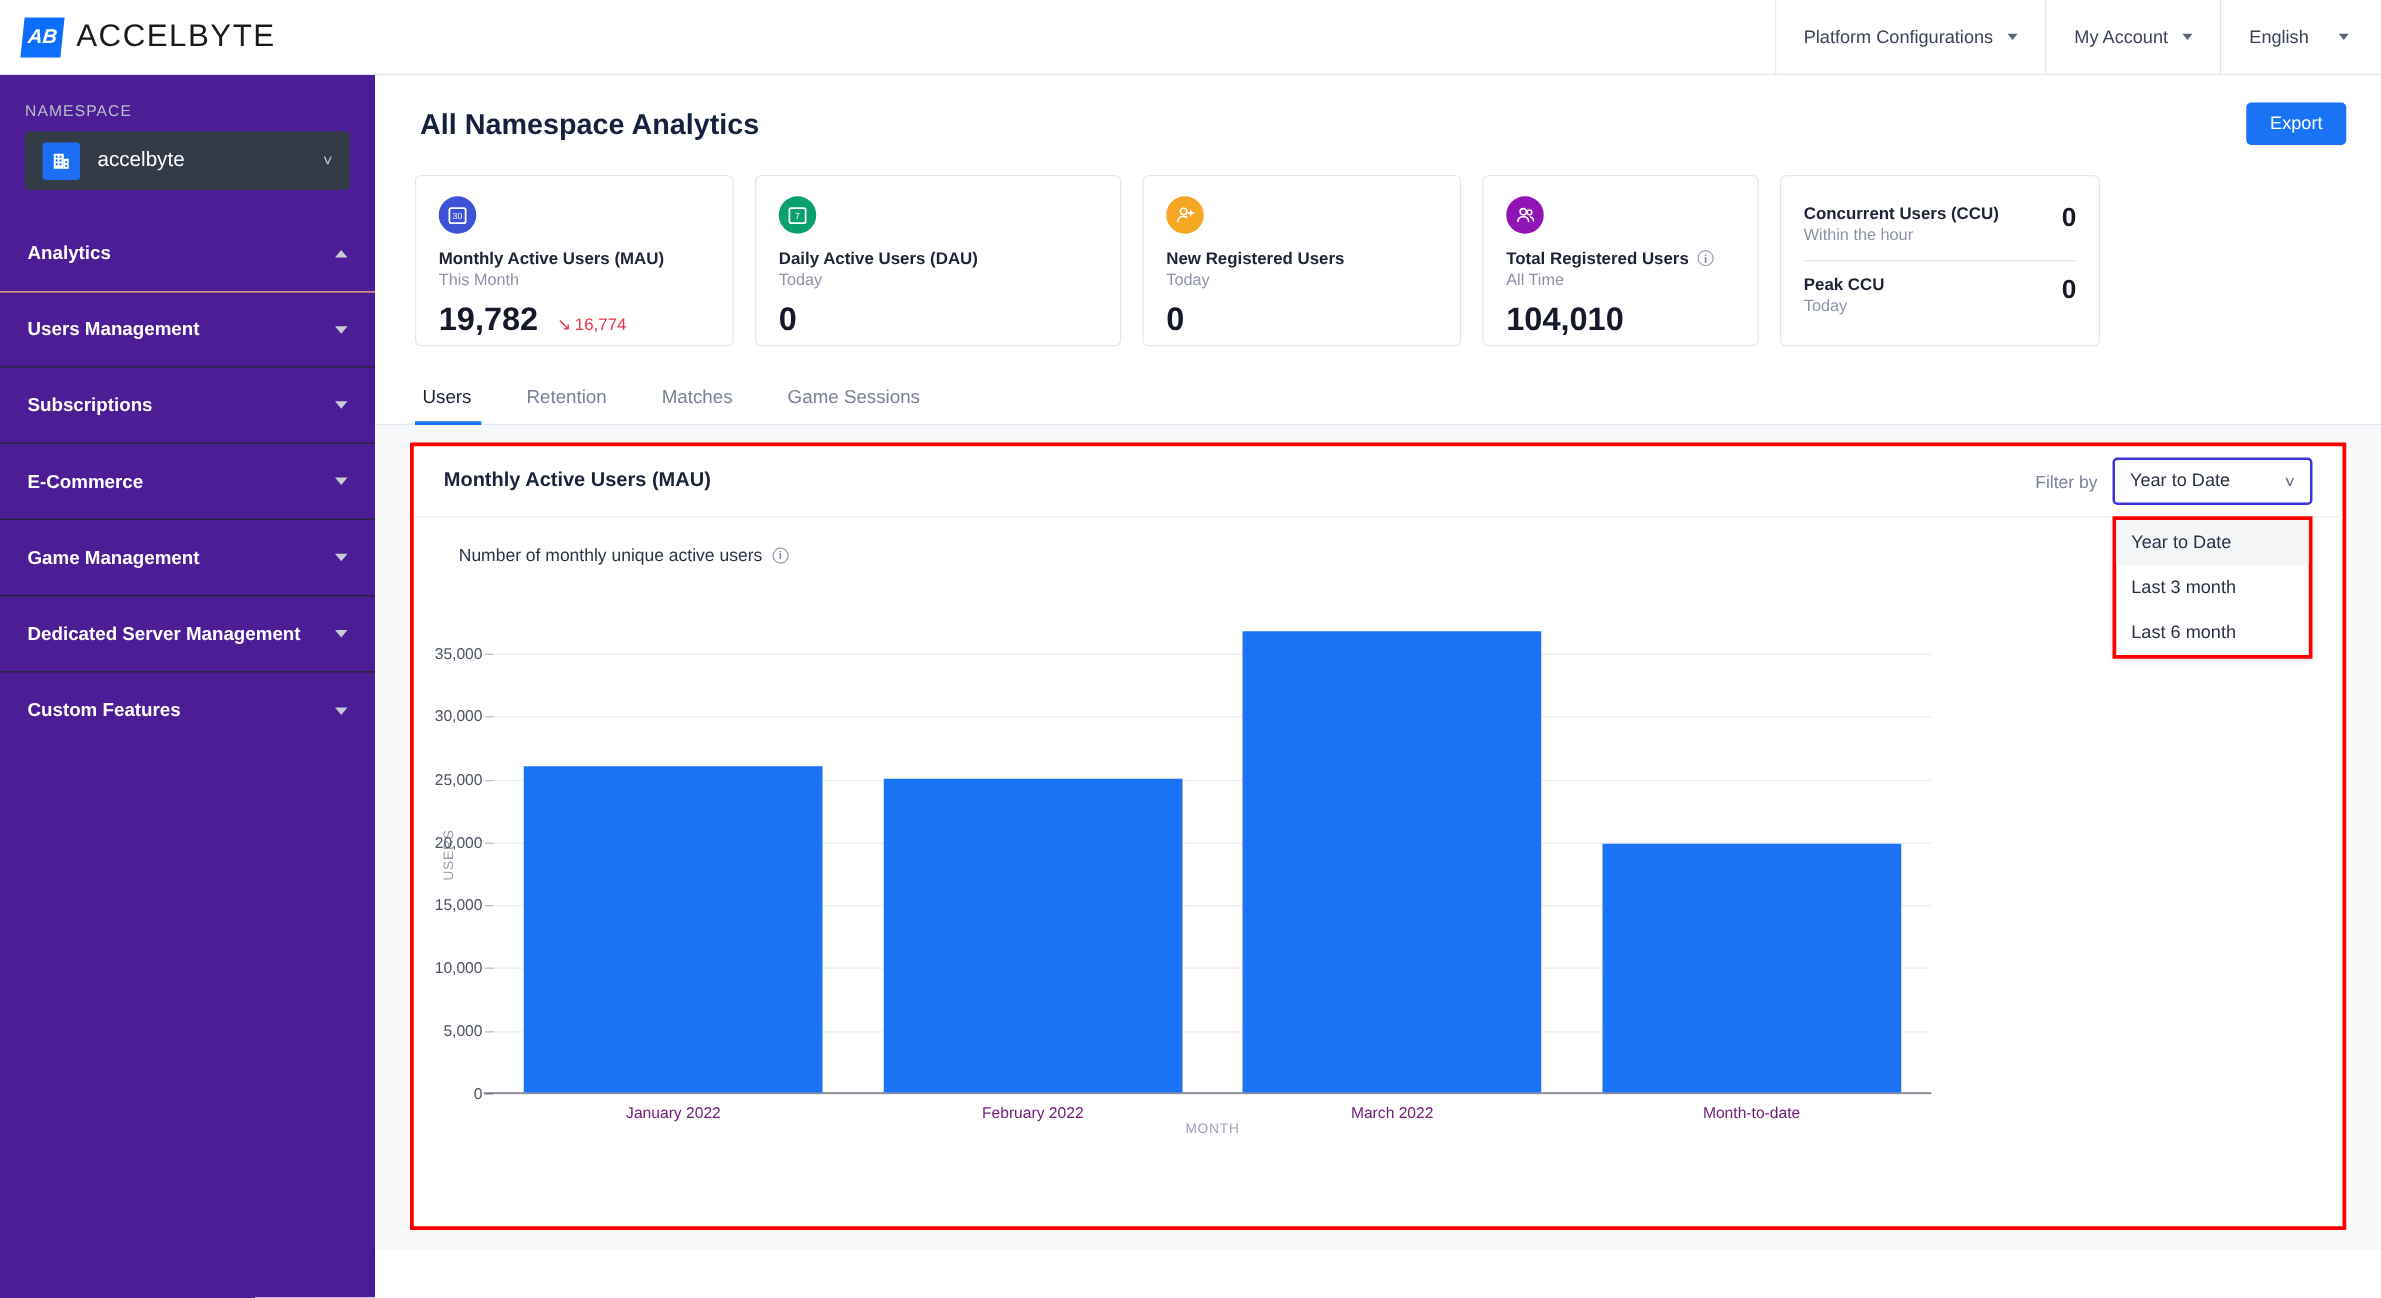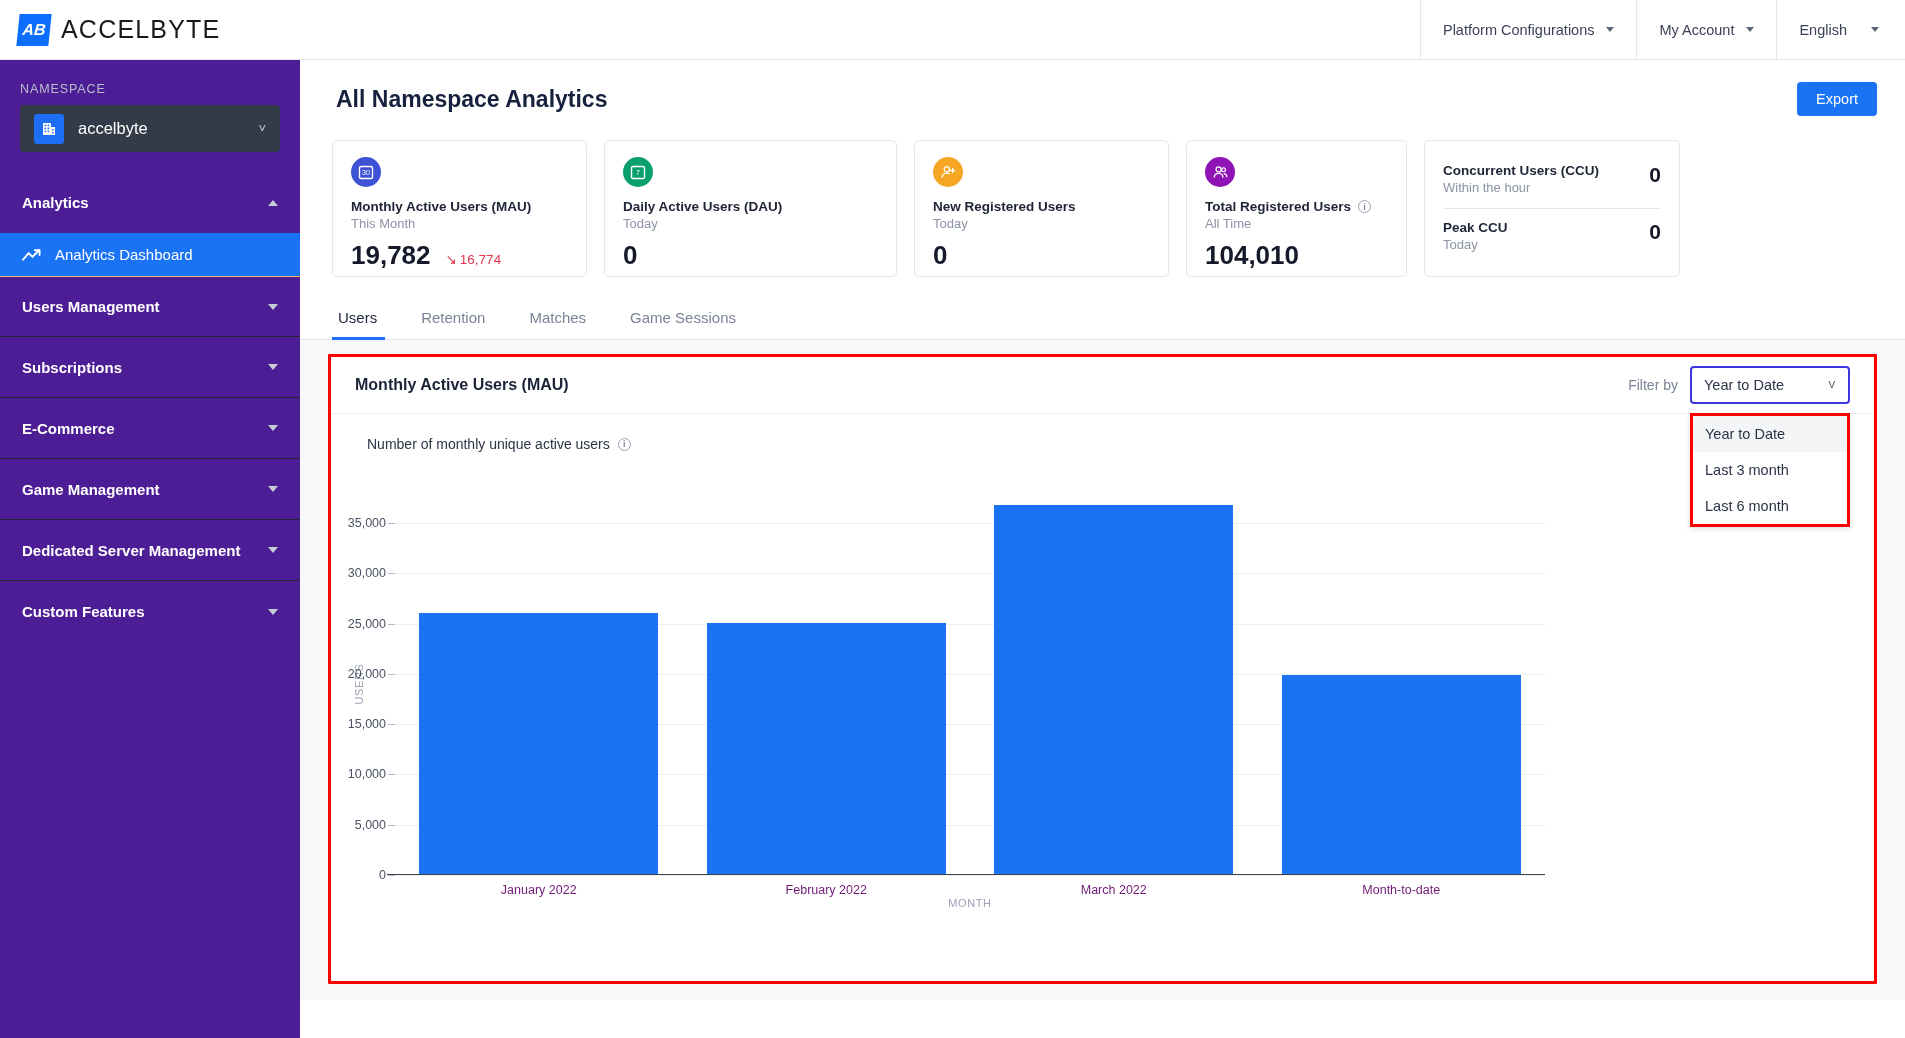--- a/index.html
+++ b/index.html
@@ -254,27 +254,20 @@
           <rect x="11.2" y="11" width="1.5" height="1.5" fill="#1c6ef5"></rect>
         </svg>
       </div>
       <div class="ns-name">accelbyte</div>
       <div class="ns-chev">˅</div>
     </div>
 
     <div class="nav-section first" style="border-bottom:none;">
       <span class="nav-section-label">Analytics</span>
       <span class="chev-tri-up"></span>
-    </div>
-    <div class="nav-sub active">
-      <svg class="trend-ico" viewBox="0 0 20 14">
-        <polyline points="1,12 7,5 11,9 18,2" fill="none" stroke="#ffffff" stroke-width="2" stroke-linecap="round" stroke-linejoin="round"></polyline>
-        <polyline points="13.5,2 18.5,2 18.5,7" fill="none" stroke="#ffffff" stroke-width="2" stroke-linecap="round" stroke-linejoin="round"></polyline>
-      </svg>
-      <span class="nav-sub-label">Analytics Dashboard</span>
     </div>
 
     <div class="nav-section" style="border-top:1px solid #fdba74;">
       <span class="nav-section-label">Users Management</span>
       <span class="chev-tri-down"></span>
     </div>
     <div class="nav-section">
       <span class="nav-section-label">Subscriptions</span>
       <span class="chev-tri-down"></span>
     </div>

